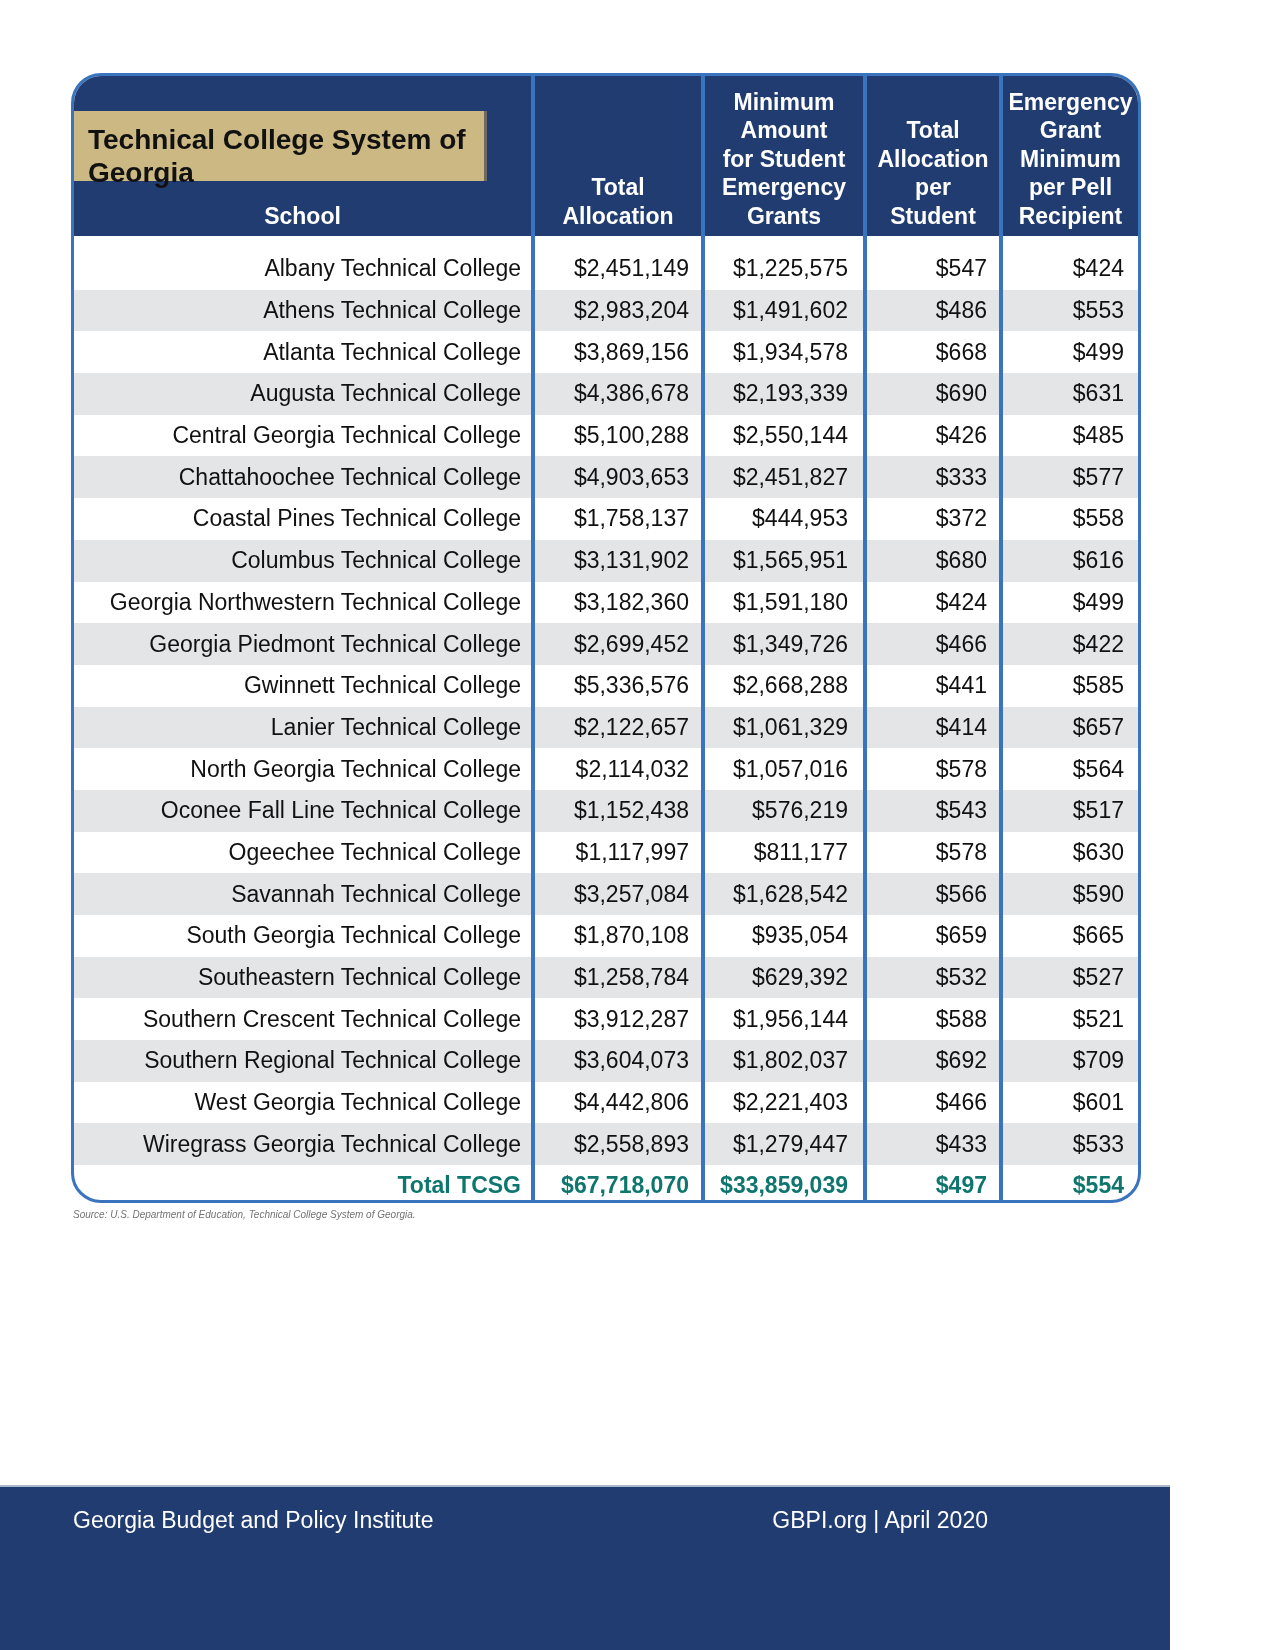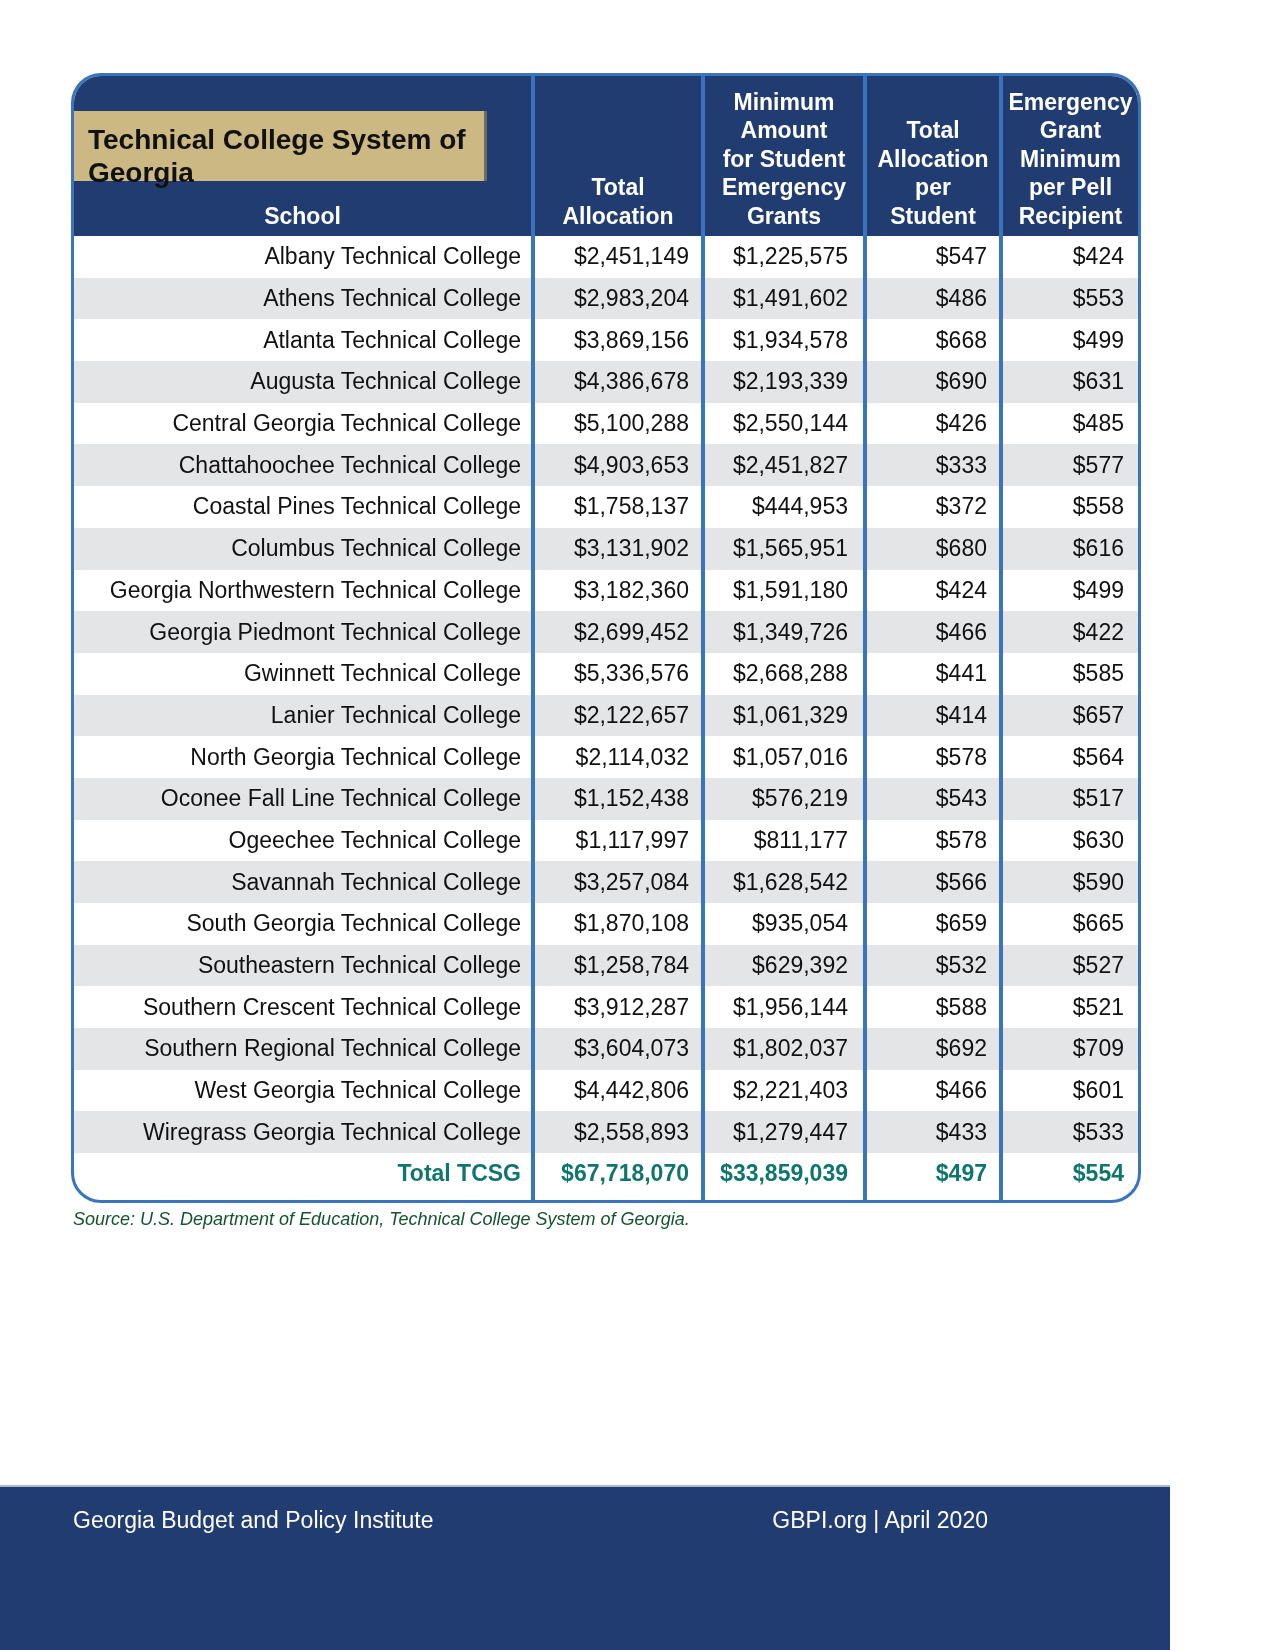--- a/index.html
+++ b/index.html
@@ -26,40 +26,40 @@
   .hcell {
     position:absolute; top:0; height:160px;
     display:flex; align-items:flex-end; justify-content:center;
     color:#fff; font-weight:bold; font-size:23px; line-height:28.5px;
     text-align:center; padding-bottom:6px; box-sizing:border-box;
   }
   .hcell span { white-space:pre-line; }
   .vline {
     position:absolute; top:0; width:4px; height:1124px; background:#3a74bf;
   }
-  .rows { position:absolute; left:0; top:160px; width:1032px; }
+  .rows { position:absolute; left:0; top:172px; width:1032px; }
   .row {
     position:relative; height:41.7px; width:1064px;
   }
   .row.alt { background:#e4e5e7; }
   .cell {
     position:absolute; top:0; height:100%;
     display:flex; align-items:center; justify-content:flex-end;
     font-size:23px; color:#111; box-sizing:border-box; padding-right:12px;
     white-space:nowrap;
   }
   .row.total .cell { color:#0f766e; font-weight:bold; }
   .c0 { left:0; width:457px; padding-right:10px; }
   .c1 { left:461px; width:166px; padding-right:12px; }
   .c2 { left:631px; width:158px; padding-right:15px; }
   .c3 { left:793px; width:132px; padding-right:12px; }
   .c4 { left:929px; width:135px; padding-right:14px; }
   .source {
     position:absolute; left:73px; top:1209px;
-    font-size:18px; font-style:italic; color:#14532d;
+    font-size:10px; font-style:italic; color:#737373;
   }
   .footer {
     position:absolute; left:0; top:1485px; width:1170px; height:165px;
     background:#213c70; border-top:2px solid #aab7cc; box-sizing:border-box;
   }
   .footer-left {
     position:absolute; left:73px; top:20px; color:#fff; font-size:23px;
   }
   .footer-right {
     position:absolute; right:182px; top:20px; color:#fff; font-size:23px;

